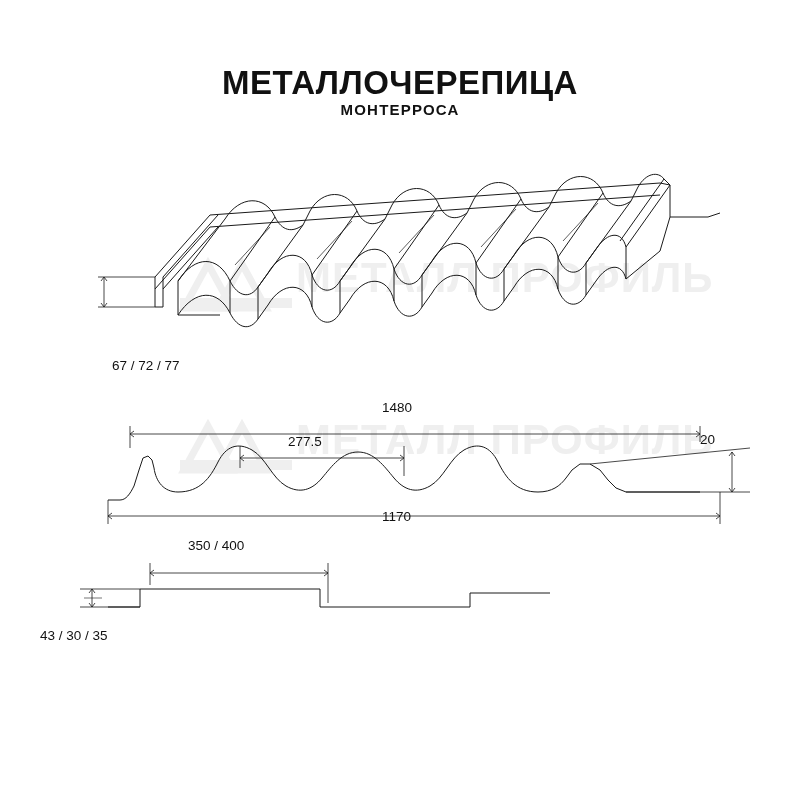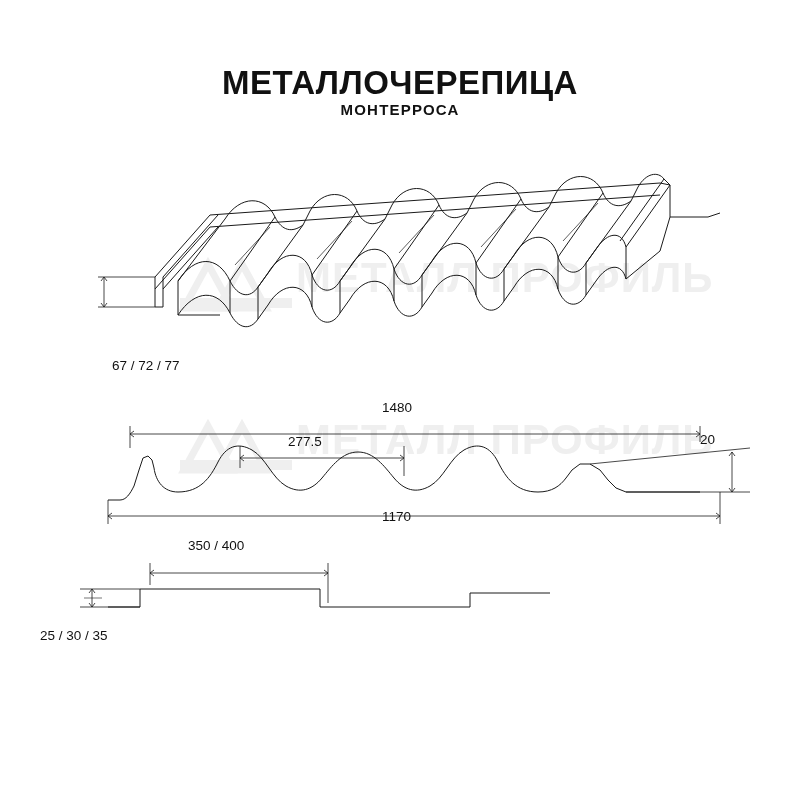--- a/index.html
+++ b/index.html
@@ -271,16 +271,16 @@
       <g class="ln-thin">
         <path d="M60 44 L120 44"></path>
         <path d="M60 62 L120 62"></path>
         <path d="M72 44 L72 62"></path>
         <path d="M69 48 L72 44 L75 48"></path>
         <path d="M69 58 L72 62 L75 58"></path>
         <path d="M64 53 L82 53" stroke-width="0.6"></path>
       </g>
     </svg>
     <div class="dim-label" style="left:160px;top:-7px;margin-left:8px;">350 / 400</div>
-    <div class="dim-label" style="left:20px;top:83px;">25 / 30 / 35</div>
+    <div class="dim-label" style="left:20px;top:83px;">43 / 30 / 35</div>
   </div>
 
 </div>
 
 </body></html>

